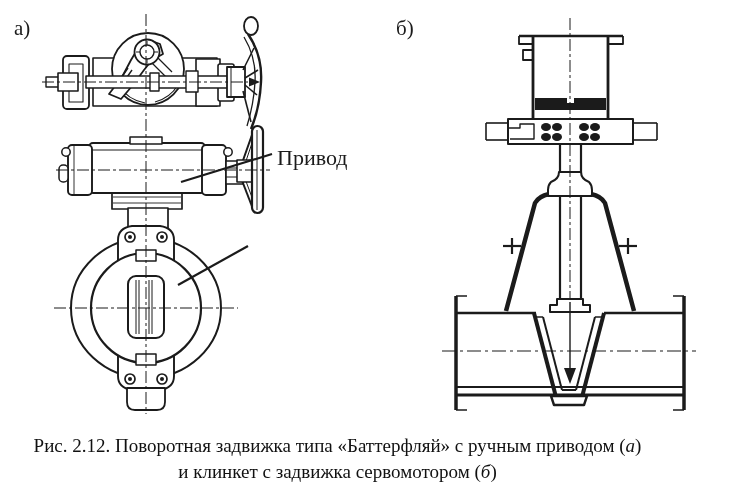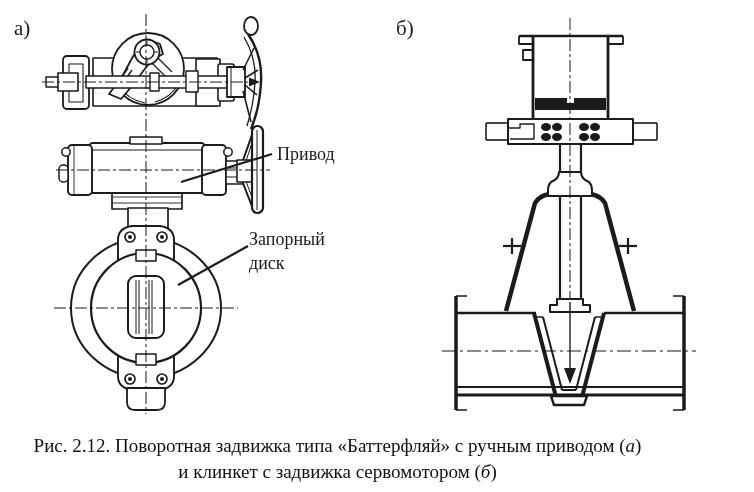--- a/index.html
+++ b/index.html
@@ -13,21 +13,21 @@
   }
   .drawing-wrap{position:absolute;left:0;top:0;width:754px;height:425px;}
   svg{display:block;}
   .panel-label{
     position:absolute;
     font-size:21px;
     color:#1b1b1b;
   }
   .ann{
     position:absolute;
-    font-size:18px;
+    font-size:22px;
     color:#1b1b1b;
     white-space:nowrap;
     line-height:1.32;
   }
   .caption{
     position:absolute;
     left:0;top:433px;width:675px;
     text-align:center;
     font-size:19px;
     line-height:26px;
@@ -244,24 +244,20 @@
         </g>
 
         <line x1="570" y1="18" x2="570" y2="298" stroke-width="1" stroke-dasharray="12 3 3 3"></line>
         <line x1="442" y1="351" x2="696" y2="351" stroke-width="1.1" stroke-dasharray="14 4 3 4"></line>
       </g>
     </svg>
 
     <div class="panel-label" style="left:14px;top:16px;">а)</div>
     <div class="panel-label" style="left:396px;top:16px;">б)</div>
     <div class="ann" style="left:277px;top:143px;">Привод</div>
-    <div class="ann" style="left:249px;top:228px;">
-      <span>Запорный</span><br>
-      <span>диск</span>
-    </div>
   </div>
 
   <div class="caption">
     <div><span>Рис. 2.12. Поворотная задвижка типа «Баттерфляй» с ручным приводом (</span><i>а</i><span>)</span></div>
     <div><span>и клинкет с задвижка сервомотором (</span><i>б</i><span>)</span></div>
   </div>
 
 </div>
 
 </body></html>

